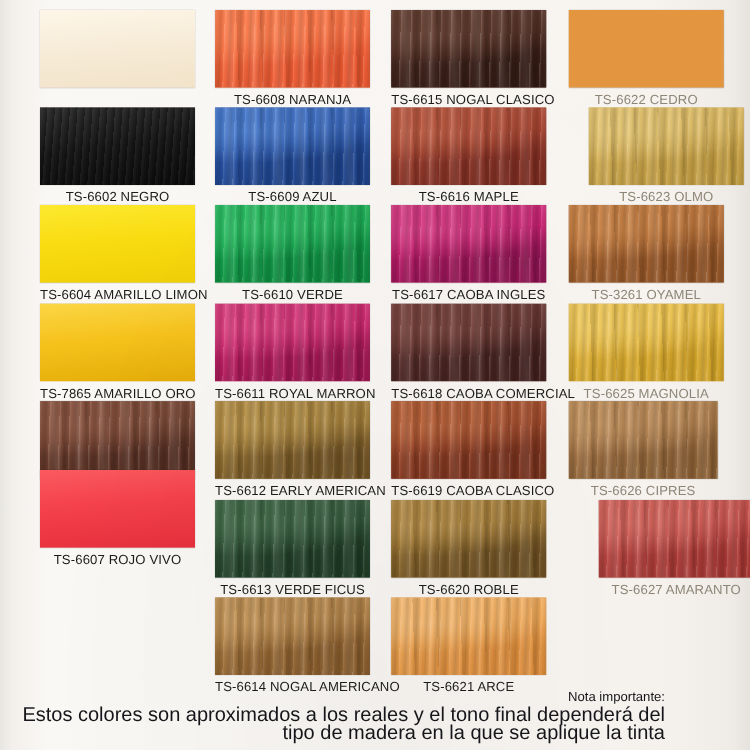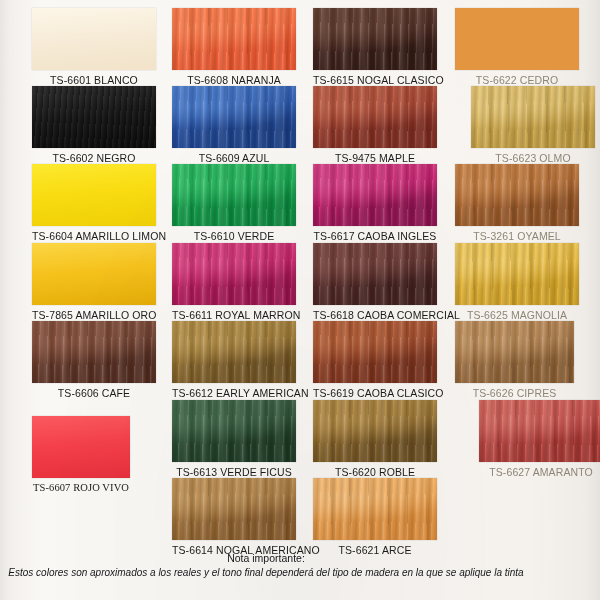--- a/index.html
+++ b/index.html
@@ -45,32 +45,31 @@
     letter-spacing:0.1px;
     line-height:12px;
     padding-top:4px;
     color:#1b1b1b;
     white-space:nowrap;
   }
   .label.light{color:#8d8576;}
   #footer{
     position:absolute;
     left:0;top:552px;width:532px;
-    text-align:center;
+    text-align:right;
     color:#16161a;
   }
   #footer .f1{
     font-size:10.5px;
     line-height:13px;
   }
   #footer .f2{
-    font-size:10px;
+    font-size:16px;
     line-height:14px;
     padding-top:1px;
-    font-style:italic;
   }
   
   #noise{
     position:absolute;inset:0;
     pointer-events:none;
     background:
       radial-gradient(ellipse at 50% 90%, rgba(0,0,0,0.05), rgba(0,0,0,0) 60%),
       linear-gradient(180deg, rgba(255,255,255,0.25), rgba(255,255,255,0) 18%);
     mix-blend-mode:multiply;
     opacity:.55;
@@ -80,21 +79,20 @@
 <body>
 
 <div id="page">
 
   <div id="chart">
       <div class="col" style="left: 32px; width: 124px;">
         <div class="cell" style="top: 8px; width: 124px;">
           <div class="swatch" style="height: 62px; background: rgb(247, 236, 216);">
             <div class="grain" style="background-image: linear-gradient(175deg, rgb(253, 246, 232) 0%, rgb(247, 236, 216) 45%, rgb(242, 227, 201) 100%);"></div>
           </div>
-          <div class="label">TS-6601 BLANCO</div>
         </div>
         <div class="cell" style="top: 86px; width: 124px;">
           <div class="swatch" style="height: 62px; background: rgb(23, 23, 23);">
             <div class="grain" style="background-image: repeating-linear-gradient(94deg, rgba(255, 255, 255, 0.05) 0px, rgba(255, 255, 255, 0) 3px, rgba(0, 0, 0, 0.3) 6px), linear-gradient(172deg, rgb(45, 45, 45) 0%, rgb(23, 23, 23) 50%, rgb(12, 12, 12) 100%);"></div>
           </div>
           <div class="label">TS-6602 NEGRO</div>
         </div>
         <div class="cell" style="top: 164px; width: 124px;">
           <div class="swatch" style="height: 62px; background: rgb(249, 220, 18);">
             <div class="grain" style="background-image: linear-gradient(175deg, rgb(253, 233, 47) 0%, rgb(249, 220, 18) 45%, rgb(239, 207, 7) 100%);"></div>
@@ -106,21 +104,21 @@
             <div class="grain" style="background-image: linear-gradient(175deg, rgb(251, 214, 69) 0%, rgb(245, 194, 28) 45%, rgb(228, 172, 8) 100%);"></div>
           </div>
           <div class="label">TS-7865 AMARILLO ORO</div>
         </div>
         <div class="cell" style="top: 321px; width: 124px;">
           <div class="swatch" style="height: 62px; background: rgb(110, 64, 48);">
             <div class="grain" style="background-image: repeating-linear-gradient(92deg, rgba(255, 255, 255, 0.16) 0px, rgba(255, 255, 255, 0) 2px, rgba(0, 0, 0, 0.12) 5px, rgba(0, 0, 0, 0) 8px), repeating-linear-gradient(88deg, rgba(0, 0, 0, 0.1) 0px, rgba(0, 0, 0, 0) 7px, rgba(255, 255, 255, 0.1) 13px, rgba(255, 255, 255, 0) 19px), radial-gradient(120% 60% at 20% 30%, rgb(138, 84, 64) 0%, rgba(0, 0, 0, 0) 70%), radial-gradient(130% 70% at 85% 75%, rgb(83, 44, 32) 0%, rgba(0, 0, 0, 0) 70%), linear-gradient(170deg, rgb(138, 84, 64) 0%, rgb(110, 64, 48) 48%, rgb(83, 44, 32) 100%);"></div>
           </div>
           <div class="label">TS-6606 CAFE</div>
         </div>
-        <div class="cell" style="top: 416px; width: 98px; font-family: Liberation Serif, serif;">
+        <div class="cell" style="top: 376px; width: 124px;">
           <div class="swatch" style="height: 62px; background: rgb(244, 64, 74);">
             <div class="grain" style="background-image: linear-gradient(175deg, rgb(251, 90, 96) 0%, rgb(244, 64, 74) 45%, rgb(230, 47, 60) 100%);"></div>
           </div>
           <div class="label">TS-6607 ROJO VIVO</div>
         </div>
       </div>
       <div class="col" style="left: 172px; width: 124px;">
         <div class="cell" style="top: 8px; width: 124px;">
           <div class="swatch" style="height: 62px; background: rgb(244, 105, 61);">
             <div class="grain" style="background-image: repeating-linear-gradient(92deg, rgba(255, 255, 255, 0.16) 0px, rgba(255, 255, 255, 0) 2px, rgba(0, 0, 0, 0.12) 5px, rgba(0, 0, 0, 0) 8px), repeating-linear-gradient(88deg, rgba(0, 0, 0, 0.1) 0px, rgba(0, 0, 0, 0) 7px, rgba(255, 255, 255, 0.1) 13px, rgba(255, 255, 255, 0) 19px), radial-gradient(120% 60% at 20% 30%, rgb(250, 124, 76) 0%, rgba(0, 0, 0, 0) 70%), radial-gradient(130% 70% at 85% 75%, rgb(233, 86, 47) 0%, rgba(0, 0, 0, 0) 70%), linear-gradient(170deg, rgb(250, 124, 76) 0%, rgb(244, 105, 61) 48%, rgb(233, 86, 47) 100%);"></div>
@@ -168,21 +166,21 @@
         <div class="cell" style="top: 8px; width: 124px;">
           <div class="swatch" style="height: 62px; background: rgb(74, 42, 34);">
             <div class="grain" style="background-image: repeating-linear-gradient(92deg, rgba(255, 255, 255, 0.16) 0px, rgba(255, 255, 255, 0) 2px, rgba(0, 0, 0, 0.12) 5px, rgba(0, 0, 0, 0) 8px), repeating-linear-gradient(88deg, rgba(0, 0, 0, 0.1) 0px, rgba(0, 0, 0, 0) 7px, rgba(255, 255, 255, 0.1) 13px, rgba(255, 255, 255, 0) 19px), radial-gradient(120% 60% at 20% 30%, rgb(101, 64, 50) 0%, rgba(0, 0, 0, 0) 70%), radial-gradient(130% 70% at 85% 75%, rgb(51, 26, 20) 0%, rgba(0, 0, 0, 0) 70%), linear-gradient(170deg, rgb(101, 64, 50) 0%, rgb(74, 42, 34) 48%, rgb(51, 26, 20) 100%);"></div>
           </div>
           <div class="label">TS-6615 NOGAL CLASICO</div>
         </div>
         <div class="cell" style="top: 86px; width: 124px;">
           <div class="swatch" style="height: 62px; background: rgb(160, 63, 46);">
             <div class="grain" style="background-image: repeating-linear-gradient(92deg, rgba(255, 255, 255, 0.16) 0px, rgba(255, 255, 255, 0) 2px, rgba(0, 0, 0, 0.12) 5px, rgba(0, 0, 0, 0) 8px), repeating-linear-gradient(88deg, rgba(0, 0, 0, 0.1) 0px, rgba(0, 0, 0, 0) 7px, rgba(255, 255, 255, 0.1) 13px, rgba(255, 255, 255, 0) 19px), radial-gradient(120% 60% at 20% 30%, rgb(187, 90, 65) 0%, rgba(0, 0, 0, 0) 70%), radial-gradient(130% 70% at 85% 75%, rgb(125, 44, 32) 0%, rgba(0, 0, 0, 0) 70%), linear-gradient(170deg, rgb(187, 90, 65) 0%, rgb(160, 63, 46) 48%, rgb(125, 44, 32) 100%);"></div>
           </div>
-          <div class="label">TS-9475 MAPLE</div>
+          <div class="label">TS-6616 MAPLE</div>
         </div>
         <div class="cell" style="top: 164px; width: 124px;">
           <div class="swatch" style="height: 62px; background: rgb(194, 28, 107);">
             <div class="grain" style="background-image: repeating-linear-gradient(92deg, rgba(255, 255, 255, 0.16) 0px, rgba(255, 255, 255, 0) 2px, rgba(0, 0, 0, 0.12) 5px, rgba(0, 0, 0, 0) 8px), repeating-linear-gradient(88deg, rgba(0, 0, 0, 0.1) 0px, rgba(0, 0, 0, 0) 7px, rgba(255, 255, 255, 0.1) 13px, rgba(255, 255, 255, 0) 19px), radial-gradient(120% 60% at 20% 30%, rgb(216, 62, 134) 0%, rgba(0, 0, 0, 0) 70%), radial-gradient(130% 70% at 85% 75%, rgb(141, 19, 80) 0%, rgba(0, 0, 0, 0) 70%), linear-gradient(170deg, rgb(216, 62, 134) 0%, rgb(194, 28, 107) 48%, rgb(141, 19, 80) 100%);"></div>
           </div>
           <div class="label">TS-6617 CAOBA INGLES</div>
         </div>
         <div class="cell" style="top: 243px; width: 124px;">
           <div class="swatch" style="height: 62px; background: rgb(93, 47, 44);">
             <div class="grain" style="background-image: repeating-linear-gradient(92deg, rgba(255, 255, 255, 0.16) 0px, rgba(255, 255, 255, 0) 2px, rgba(0, 0, 0, 0.12) 5px, rgba(0, 0, 0, 0) 8px), repeating-linear-gradient(88deg, rgba(0, 0, 0, 0.1) 0px, rgba(0, 0, 0, 0) 7px, rgba(255, 255, 255, 0.1) 13px, rgba(255, 255, 255, 0) 19px), radial-gradient(120% 60% at 20% 30%, rgb(122, 69, 63) 0%, rgba(0, 0, 0, 0) 70%), radial-gradient(130% 70% at 85% 75%, rgb(65, 32, 30) 0%, rgba(0, 0, 0, 0) 70%), linear-gradient(170deg, rgb(122, 69, 63) 0%, rgb(93, 47, 44) 48%, rgb(65, 32, 30) 100%);"></div>

